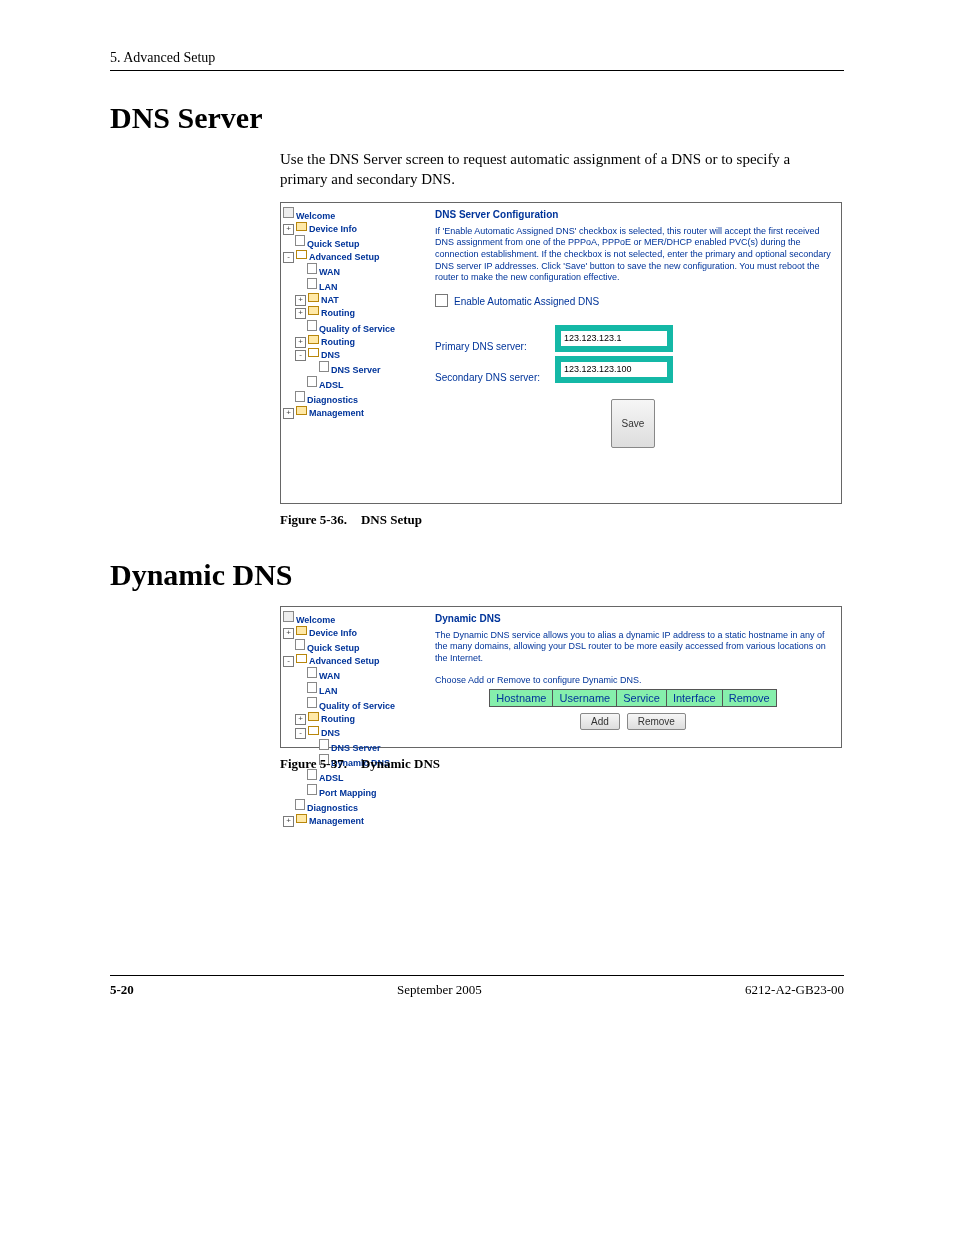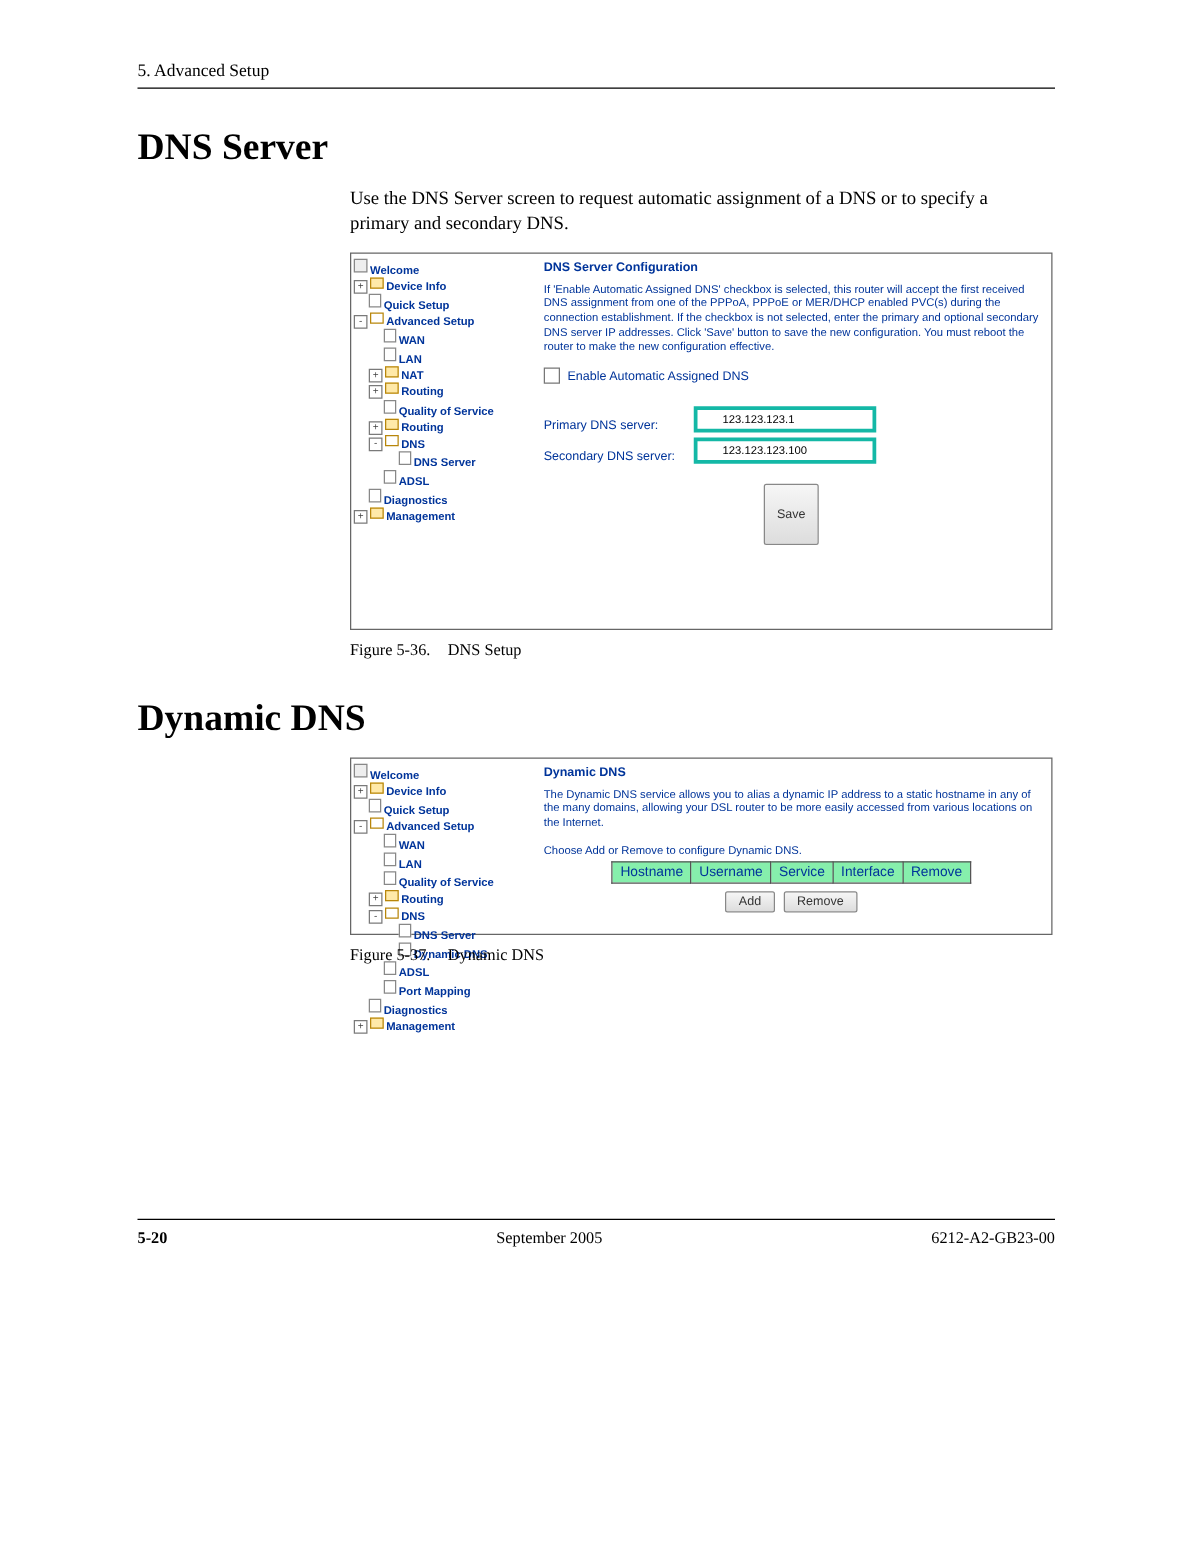--- a/index.html
+++ b/index.html
@@ -1,41 +1,41 @@
 <!DOCTYPE html>
 <html><head>
 <meta charset="utf-8">
 <style>
   body{margin:0;background:#fff;font-family:"Times New Roman",serif;color:#000}
   .page{width:954px;height:1034px;margin:0 auto;position:relative;box-sizing:border-box;padding:50px 110px 40px 110px}
   .hdr{font-size:14px;border-bottom:1px solid #000;padding-bottom:4px;margin-bottom:30px}
   h1.sec{font-family:"Times New Roman",serif;font-weight:bold;font-size:30px;margin:30px 0 14px 0}
   .intro{margin-left:170px;font-size:15px;line-height:1.35;margin-bottom:12px;width:560px}
-  .figcap{margin-left:170px;font-size:13px;font-weight:normal;margin-top:8px;margin-bottom:26px}
+  .figcap{margin-left:170px;font-size:13px;font-weight:bold;margin-top:8px;margin-bottom:26px}
   .figcap .lbl{margin-right:14px}
 
   .shot{margin-left:170px;border:1px solid #666;background:#fff;font-family:Verdana,Arial,sans-serif;font-size:10px;color:#000;display:flex}
   .shot.s1{width:560px;height:300px}
   .shot.s2{width:560px;height:140px}
   .nav{width:140px;padding:4px 2px;font-size:9px;color:#00349a;font-weight:bold;line-height:1.35}
   .nav .n{white-space:nowrap}
   .tog{display:inline-block;width:9px;height:9px;border:1px solid #7a7a7a;color:#444;font-size:8px;line-height:7px;text-align:center;margin-right:2px;font-weight:normal;vertical-align:1px}
   .fld{display:inline-block;width:9px;height:7px;border:1px solid #b8860b;background:#ffe9a8;margin-right:2px;vertical-align:1px}
   .ofld{display:inline-block;width:9px;height:7px;border:1px solid #b8860b;background:#fff;margin-right:2px;vertical-align:1px}
   .dic{display:inline-block;width:9px;height:9px;border:1px solid #888;background:#eee;margin-right:2px;vertical-align:1px}
   .pg{display:inline-block;width:8px;height:9px;border:1px solid #888;background:#fff;margin-right:2px;vertical-align:1px}
   .ind1{padding-left:12px}.ind2{padding-left:24px}.ind3{padding-left:36px}
 
   .cpane{flex:1;padding:6px 10px}
   .ctitle{color:#00349a;font-weight:bold;font-size:10px;margin-bottom:6px}
   .cdesc{color:#00349a;font-size:9px;line-height:1.3;margin-bottom:10px;max-width:400px}
   .row{display:flex;align-items:flex-end;margin:4px 0;color:#00349a}
   .row label{width:120px}
   .cb{width:11px;height:11px;border:1px solid #777;margin-right:6px;display:inline-block;background:#fff}
-  .tin{border:3px solid #14b8a6;height:15px;width:100px;font-size:9px;padding:0 20px}
+  .tin{border:6px solid #14b8a6;height:15px;width:100px;font-size:9px;padding:0 3px}
   .btn{display:inline-block;border:1px solid #888;background:linear-gradient(#f6f6f6,#ddd);padding:18px 10px;font-size:10px;color:#333;border-radius:2px}
   .center{text-align:center;margin-top:16px}
 
   .tbl{border-collapse:collapse;margin:4px auto}
   .tbl th{border:1px solid #555;background:#86efac;color:#00349a;font-weight:normal;font-size:11px;padding:2px 6px}
   .btns{text-align:center;margin-top:6px}
   .btns .btn{margin:0 2px;padding:2px 10px}
 
   .ftr{position:absolute;left:110px;right:110px;bottom:36px;border-top:1px solid #000;padding-top:6px;font-size:13px;display:flex;justify-content:space-between}
   .ftr .pn{font-weight:bold}

